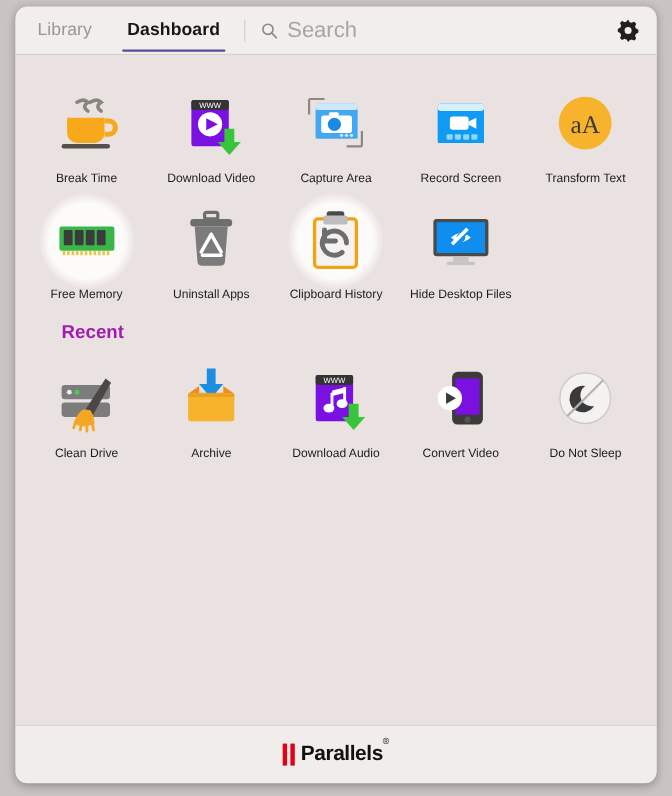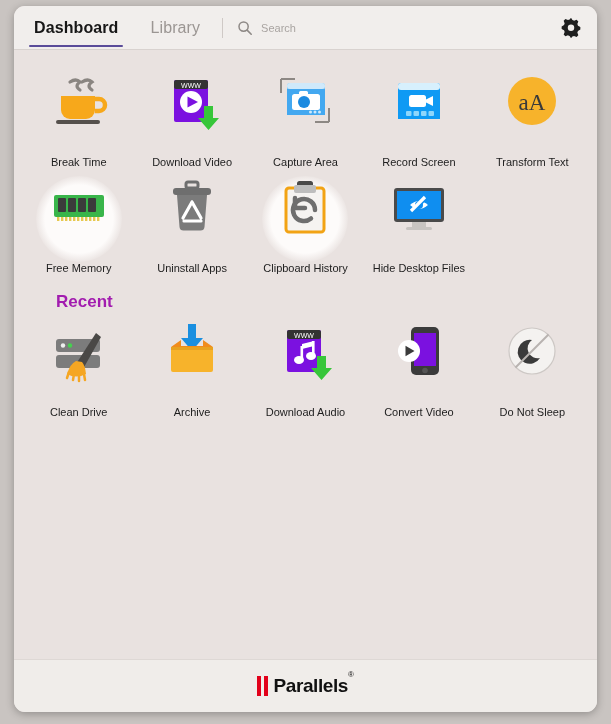--- a/index.html
+++ b/index.html
@@ -68,21 +68,21 @@
     background: #cfc9c6;
     margin: 0 14px 0 -8px;
   }
   .search-wrap {
     display: flex;
     align-items: center;
     gap: 8px;
     flex: 1;
   }
   .search-text {
-    font-size: 11px;
+    font-size: 20px;
     color: #a9a4a1;
   }
   .gear-btn {
     width: 44px; height: 44px;
     display: flex; align-items: center; justify-content: center;
     margin-right: 4px;
     cursor: default;
   }
 
   
@@ -100,21 +100,21 @@
   .tile {
     display: flex;
     flex-direction: column;
     align-items: center;
     padding-top: 6px;
     cursor: default;
     position: relative;
   }
   .tile .iconbox {
     width: 86px; height: 86px;
-    display: flex; align-items: flex-start; justify-content: center;
+    display: flex; align-items: center; justify-content: center;
     border-radius: 50%;
     position: relative;
   }
   .tile.hover .iconbox {
     background: radial-gradient(circle at 50% 50%, #fdfbfa 56%, rgba(253,251,250,0.0) 73%);
   }
   .tile .label {
     margin-top: -2px;
     font-size: 11px;
     color: #1d1d1d;
@@ -157,25 +157,25 @@
 
   svg { display: block; }
 </style>
 </head>
 <body>
 
 <div class="screen">
   <div class="window">
 
     <div class="header">
+      <div class="tab">
+        <span>Library</span>
+      </div>
       <div class="tab active">
         <span>Dashboard</span>
-      </div>
-      <div class="tab">
-        <span>Library</span>
       </div>
       <div class="divider-v"></div>
       <div class="search-wrap">
         <span>
           <svg width="16" height="16" viewBox="0 0 16 16">
             <circle cx="6.6" cy="6.6" r="4.6" fill="none" stroke="#8e8986" stroke-width="1.5"></circle>
             <line x1="10.1" y1="10.1" x2="14.2" y2="14.2" stroke="#8e8986" stroke-width="1.6" stroke-linecap="round"></line>
           </svg>
         </span>
         <span class="search-text">Search</span>

